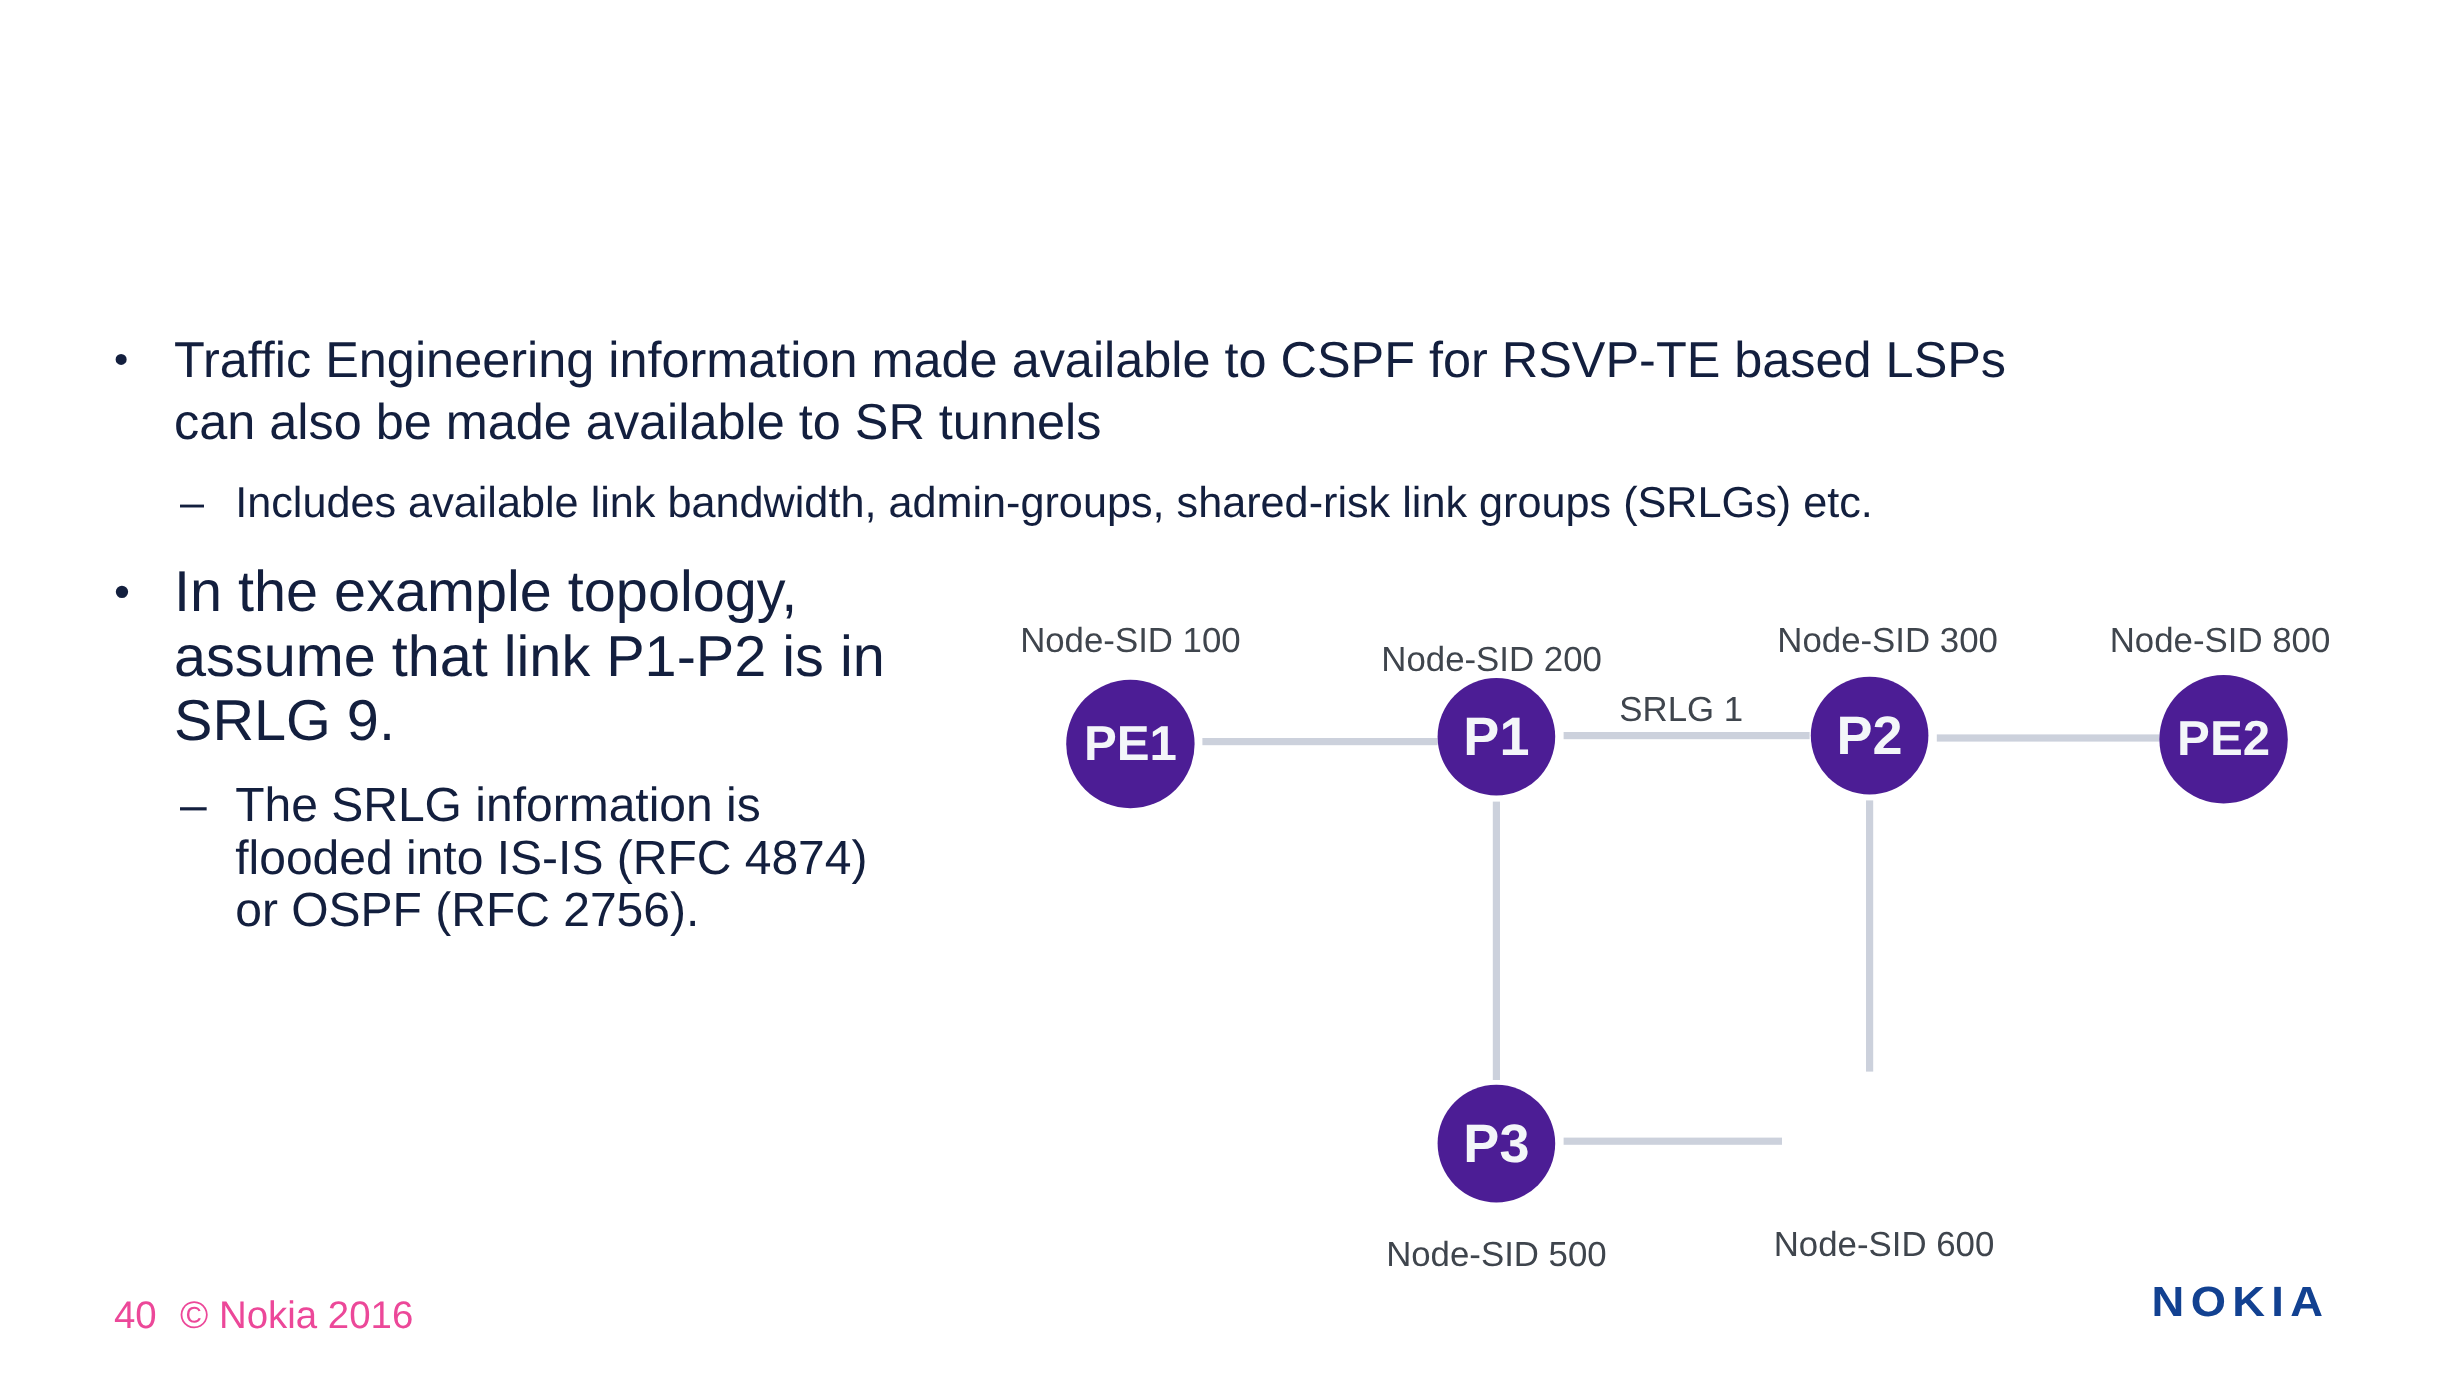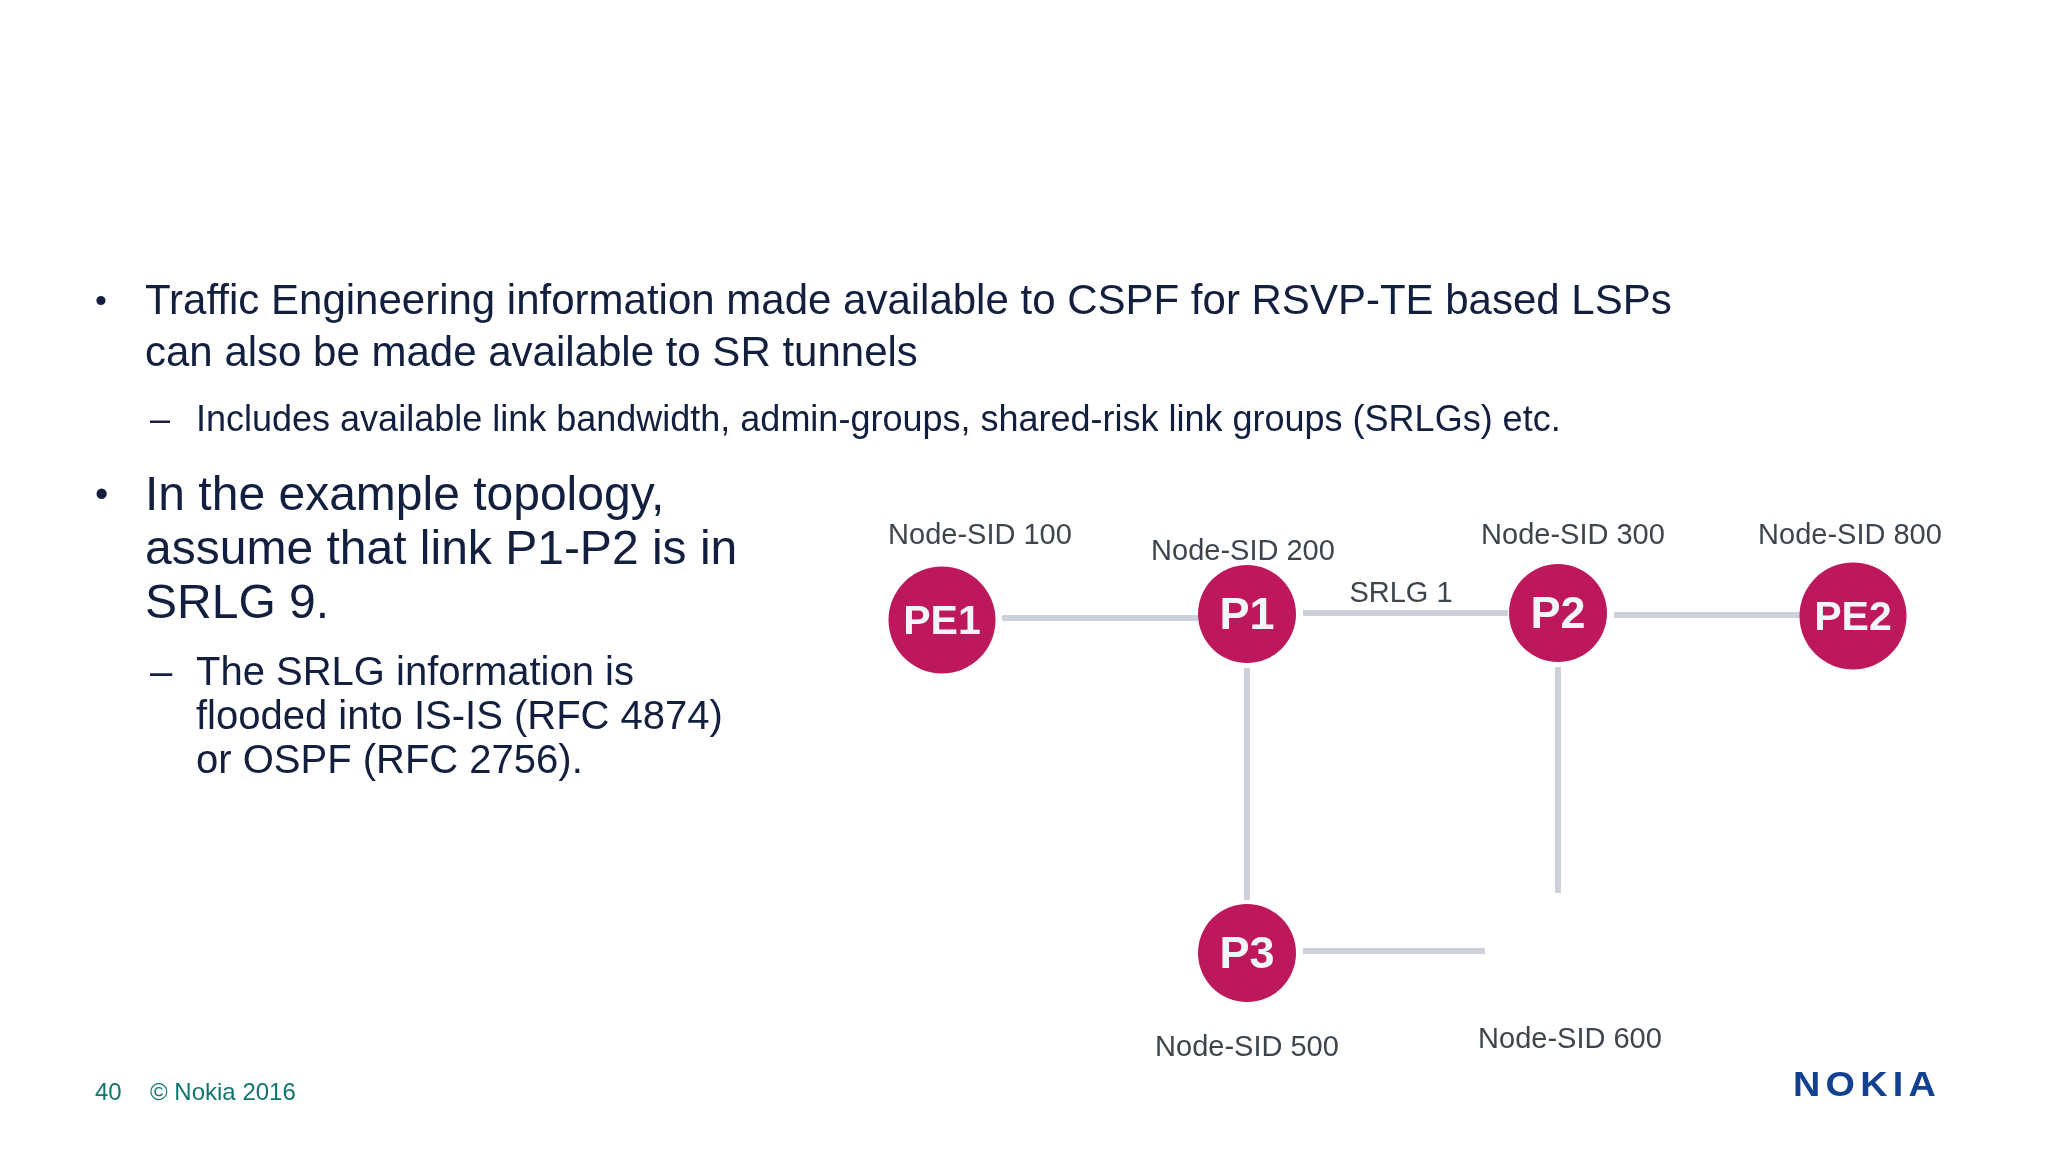--- a/index.html
+++ b/index.html
@@ -21,32 +21,32 @@
   .s1{left:150px;top:397px;font-size:36px;line-height:44px;}
   .s1 .marker{width:46px;}
   .b2{left:95px;top:467px;font-size:48px;line-height:54px;}
   .b2 .marker{width:50px;font-size:38px;line-height:54px;}
   .s2{left:150px;top:649px;font-size:40px;line-height:44px;}
   .s2 .marker{width:46px;}
   
   .link{position:absolute;background:#ccd1dc;}
   .node{
     position:absolute;transform:translate(-50%,-50%);
-    background:#be185d;border-radius:50%;
+    background:#4c1d95;border-radius:50%;
     display:flex;align-items:center;justify-content:center;
     color:#f3f6f9;font-weight:bold;
   }
   .node.pe{width:107px;height:107px;font-size:41px;}
   .node.p{width:98px;height:98px;font-size:45px;}
   .sid-label,.srlg-label{
     position:absolute;transform:translateX(-50%);
     font-size:29px;color:#3f454d;white-space:nowrap;
   }
   
-  .footer-text{position:absolute;font-size:24px;color:#0f766e;white-space:nowrap;}
+  .footer-text{position:absolute;font-size:32px;color:#ec4899;white-space:nowrap;}
   .page-num{left:95px;top:1078px;}
   .copyright{left:150px;top:1078px;}
   .logo{
     position:absolute;left:1793px;top:1064px;
     font-size:36px;font-weight:800;letter-spacing:5px;color:#124191;
     transform:scale(1.05,0.98);transform-origin:left top;white-space:nowrap;
   }
 </style>
 </head>
 <body>
@@ -103,21 +103,21 @@
   <div class="node p" style="left:1558px;top:613px;">
       <span>P2</span>
     </div>
   <div class="node pe" style="left:1853px;top:616px;">
       <span>PE2</span>
     </div>
   <div class="node p" style="left:1247px;top:953px;">
       <span>P3</span>
     </div>
 
-  <div class="sid-label" style="left:980px;top:518px;text-align:center;">Node-SID 100</div>
+  <div class="sid-label" style="left:942px;top:518px;text-align:center;">Node-SID 100</div>
   <div class="sid-label" style="left:1243px;top:518px;margin-top:16px;">Node-SID 200</div>
   <div class="sid-label" style="left:1573px;top:518px;">Node-SID 300</div>
   <div class="sid-label" style="left:1850px;top:518px;">Node-SID 800</div>
   <div class="sid-label" style="left:1247px;top:1030px;">Node-SID 500</div>
   <div class="sid-label" style="left:1570px;top:1022px;">Node-SID 600</div>
 
   <div class="srlg-label" style="left:1401px;top:576px;">SRLG 1</div>
 
   <div class="footer-text page-num">40</div>
   <div class="footer-text copyright">© Nokia 2016</div>

